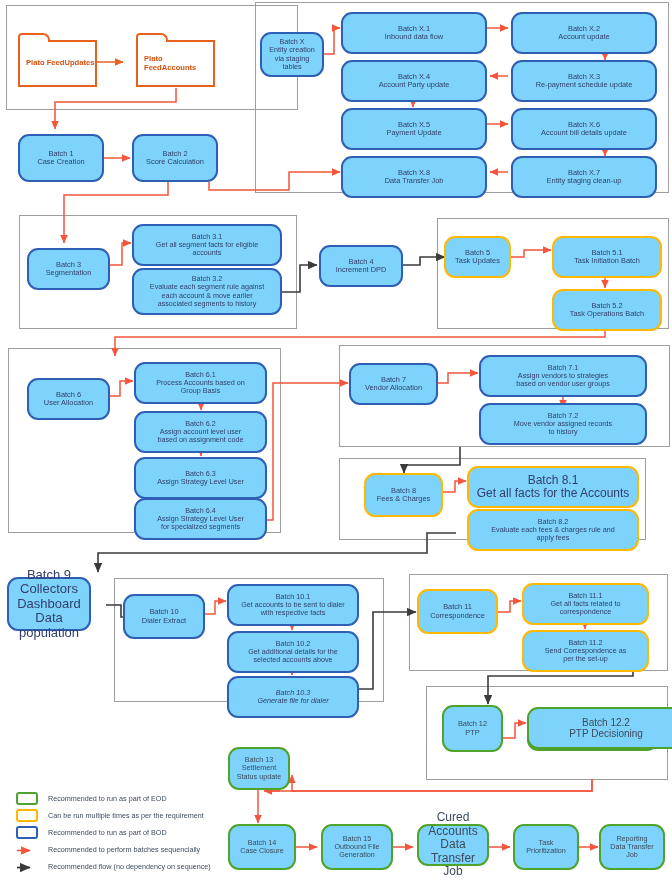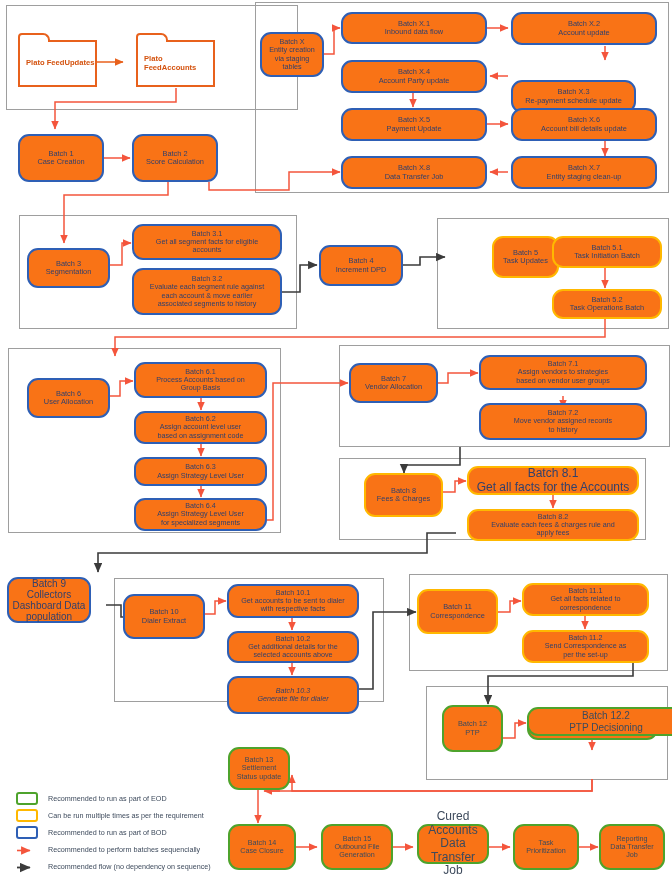--- a/index.html
+++ b/index.html
@@ -2,21 +2,21 @@
 <html><head>
 <meta charset="utf-8">
 <title>Batch Flow Diagram</title>
 <style>
   html,body{margin:0;padding:0;background:#ffffff;}
   body{font-family:"Liberation Sans", sans-serif;}
   #canvas{position:relative;width:672px;height:884px;overflow:hidden;background:#fff;}
   svg.edges{position:absolute;left:0;top:0;width:672px;height:884px;pointer-events:none;}
   .grp{position:absolute;border:1.4px solid #9e9e9e;background:transparent;box-sizing:border-box;}
   .node{position:absolute;box-sizing:border-box;display:flex;align-items:center;justify-content:center;text-align:center;
-        border-radius:11px;background:#f97316;color:#2b3a67;line-height:1.12;padding:12px 3px;}
+        border-radius:11px;background:#7dd3fc;color:#2b3a67;line-height:1.12;padding:19px 3px;}
   .node span{display:block;width:100%;}
   .n-blue{border:2.1px solid #2e5fb5;color:#33406b;}
   .n-gold{border:2.1px solid #ffb800;color:#33406b;}
   .n-green{border:2.1px solid #4ea32c;color:#3d4a5c;}
   .folder{position:absolute;box-sizing:border-box;border:2px solid #e8611c;color:#d4520e;
           font-weight:bold;display:flex;align-items:center;padding-left:6px;text-align:left;background:#fff;}
   .folder .tab{position:absolute;left:-2px;top:-9px;width:42%;height:9px;border:2px solid #e8611c;border-bottom:none;
           border-top-left-radius:4px;border-top-right-radius:7px;background:#fff;box-sizing:border-box;}
   .folder span{position:relative;z-index:2;line-height:1.18;}
   #legend{position:absolute;left:16px;top:790px;width:240px;}
@@ -181,21 +181,21 @@
 
   <div class="node n-blue" style="left:260px; top:32px;  width:64px; height:45px; font-size:7.2px;">
       <span>Batch X<br>Entity creation<br>via staging<br>tables</span>
     </div>
   <div class="node n-blue" style="left:341px; top:12px;  width:146px; height:32px; font-size:7.4px;">
       <span>Batch X.1<br>Inbound data flow</span>
     </div>
   <div class="node n-blue" style="left:511px; top:12px;  width:146px; height:33px; font-size:7.4px;">
       <span>Batch X.2<br>Account update</span>
     </div>
-  <div class="node n-blue" style="left:511px; top:60px;  width:125px; height:33px; font-size:7.4px;margin-top:20px;">
+  <div class="node n-blue" style="left:511px; top:60px;  width:146px; height:33px; font-size:7.4px;">
       <span>Batch X.3<br>Re-payment schedule update</span>
     </div>
   <div class="node n-blue" style="left:341px; top:60px;  width:146px; height:33px; font-size:7.4px;">
       <span>Batch X.4<br>Account Party update</span>
     </div>
   <div class="node n-blue" style="left:341px; top:108px; width:146px; height:33px; font-size:7.4px;">
       <span>Batch X.5<br>Payment Update</span>
     </div>
   <div class="node n-blue" style="left:511px; top:108px; width:146px; height:33px; font-size:7.4px;">
       <span>Batch X.6<br>Account bill details update</span>
@@ -213,21 +213,21 @@
   <div class="node n-blue" style="left:132px; top:224px; width:150px; height:36px; font-size:7.2px;">
       <span>Batch 3.1<br>Get all segment facts for eligible<br>accounts</span>
     </div>
   <div class="node n-blue" style="left:132px; top:268px; width:150px; height:47px; font-size:7.2px;">
       <span>Batch 3.2<br>Evaluate each segment rule against<br>each account &amp; move earlier<br>associated segments to history</span>
     </div>
   <div class="node n-blue" style="left:319px; top:245px; width:84px; height:41px; font-size:7.4px;">
       <span>Batch 4<br>Increment DPD</span>
     </div>
 
-  <div class="node n-gold" style="left:444px; top:236px; width:67px; height:42px; font-size:7.4px;margin-left:48px;">
+  <div class="node n-gold" style="left:444px; top:236px; width:67px; height:42px; font-size:7.4px;">
       <span>Batch 5<br>Task Updates</span>
     </div>
   <div class="node n-gold" style="left:552px; top:236px; width:110px; height:32px; font-size:7.4px;">
       <span>Batch 5.1<br>Task Initiation Batch</span>
     </div>
   <div class="node n-gold" style="left:552px; top:289px; width:110px; height:30px; font-size:7.4px;">
       <span>Batch 5.2<br>Task Operations Batch</span>
     </div>
 
   <div class="node n-blue" style="left:27px;  top:378px; width:83px; height:40px; font-size:7.4px;">
@@ -259,21 +259,21 @@
   <div class="node n-gold" style="left:364px; top:473px; width:79px; height:44px; font-size:7.4px;">
       <span>Batch 8<br>Fees &amp; Charges</span>
     </div>
   <div class="node n-gold" style="left:467px; top:466px; width:172px; height:29px; font-size:12px;">
       <span>Batch 8.1<br>Get all facts for the Accounts</span>
     </div>
   <div class="node n-gold" style="left:467px; top:509px; width:172px; height:32px; font-size:7.2px;">
       <span>Batch 8.2<br>Evaluate each fees &amp; charges rule and<br>apply fees</span>
     </div>
 
-  <div class="node n-blue" style="left:7px;   top:577px; width:84px; height:46px; font-size:10px;">
+  <div class="node n-blue" style="left:7px;   top:577px; width:84px; height:54px; font-size:13px;">
       <span>Batch 9<br>Collectors<br>Dashboard Data<br>population</span>
     </div>
   <div class="node n-blue" style="left:123px; top:594px; width:82px; height:45px; font-size:7.4px;">
       <span>Batch 10<br>Dialer Extract</span>
     </div>
   <div class="node n-blue" style="left:227px; top:584px; width:132px; height:34px; font-size:7.2px;">
       <span>Batch 10.1<br>Get accounts to be sent to dialer<br>with respective facts</span>
     </div>
   <div class="node n-blue" style="left:227px; top:631px; width:132px; height:32px; font-size:7.2px;">
       <span>Batch 10.2<br>Get additional details for the<br>selected accounts above</span>

